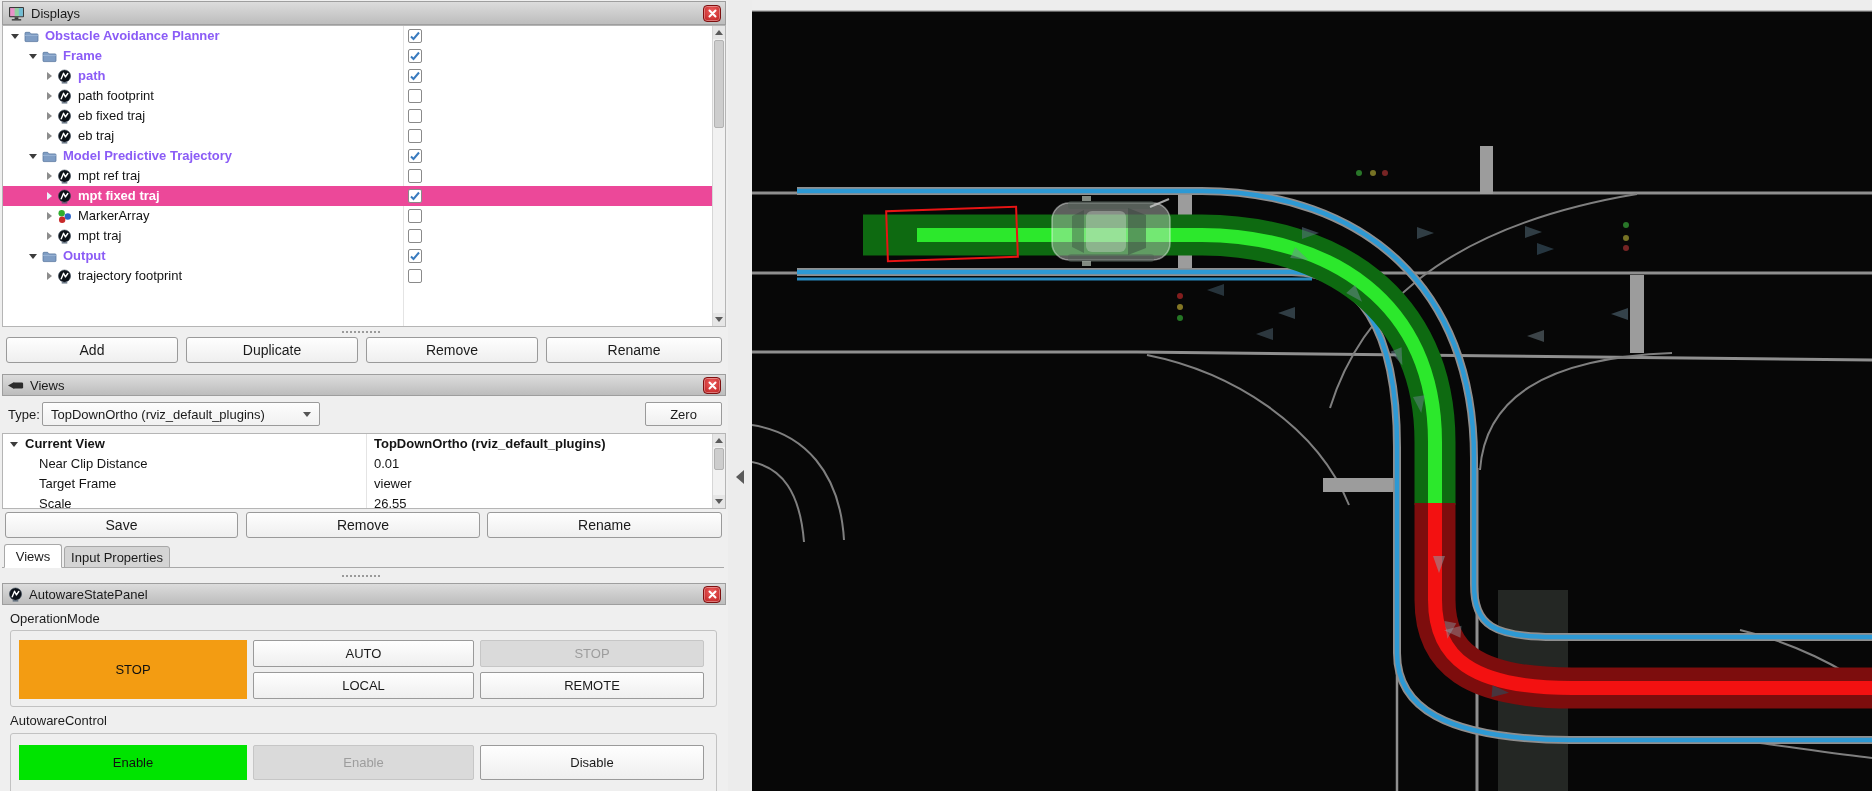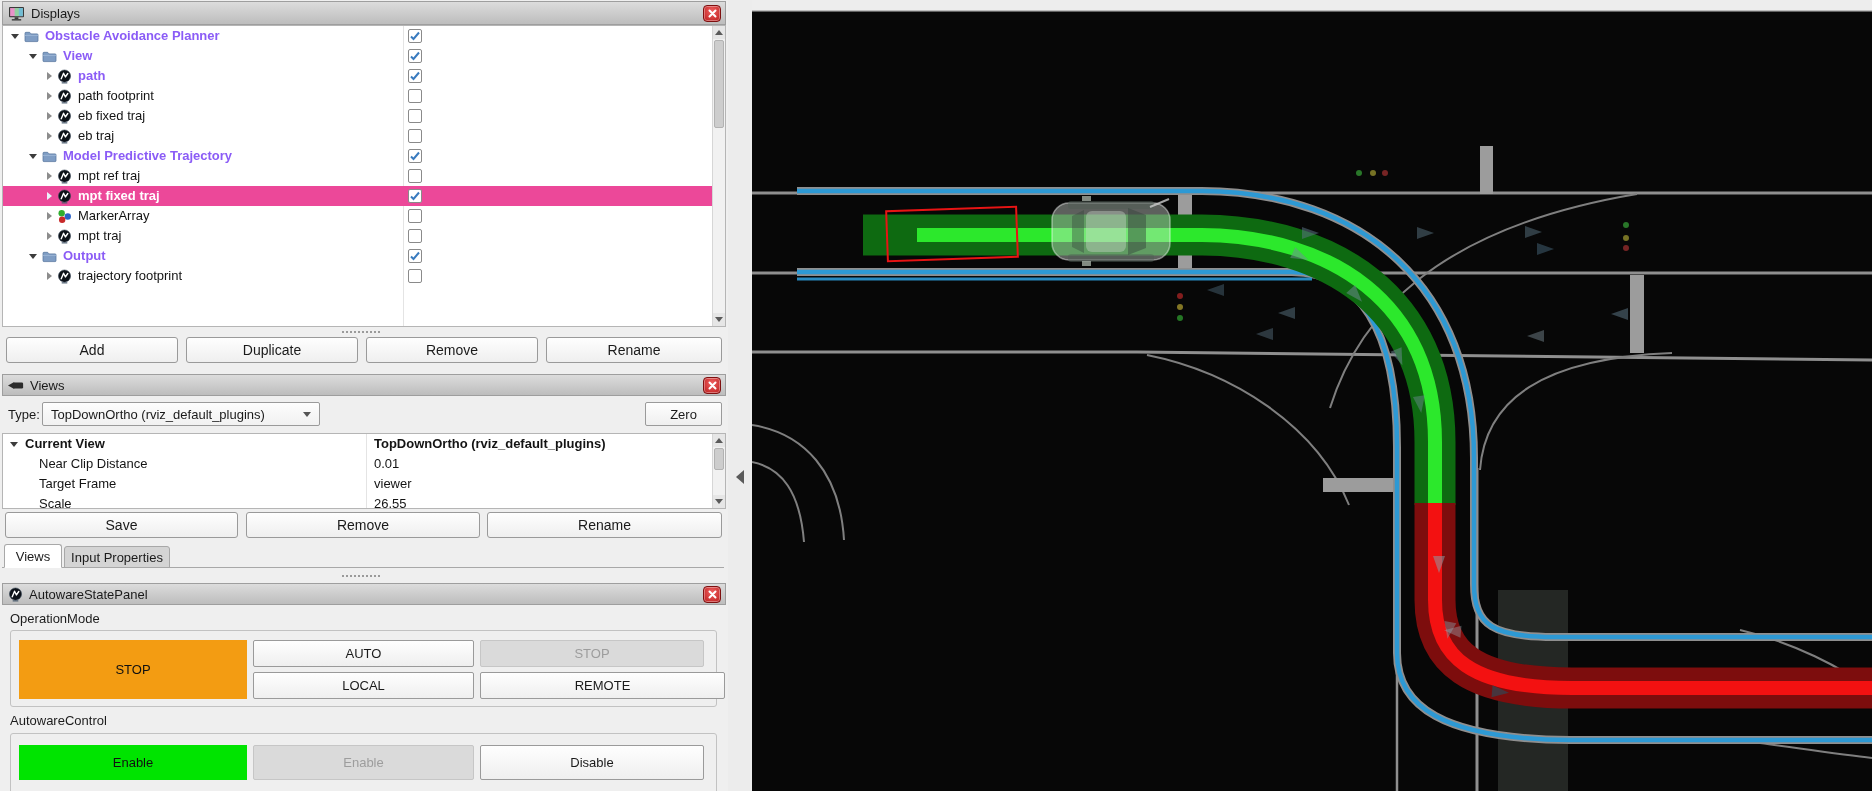--- a/index.html
+++ b/index.html
@@ -138,21 +138,21 @@
         </span>
       </div>
       <div class="tree-row">
         <span class="tri-down" style="margin-left: 26px;"></span>
         <span class="tree-icon">
           <svg width="15" height="13" viewBox="0 0 16 14">
             <path d="M1 3.5 Q1 2.5 2 2.5 L6 2.5 L7.5 4.2 L14 4.2 Q15 4.2 15 5.2 L15 11.5 Q15 12.5 14 12.5 L2 12.5 Q1 12.5 1 11.5 Z" fill="#7f9dc4" stroke="#55749c" stroke-width="0.8"></path>
             <path d="M1 5.8 L15 5.8" stroke="#9db7d6" stroke-width="1"></path>
           </svg>
         </span>
-        <span class="tree-label on">View</span>
+        <span class="tree-label on">Frame</span>
         <span class="cb">
           <svg width="12" height="12">
             <path d="M2 6.5 L4.5 9 L10 2.5" stroke="#3a7bbf" stroke-width="2" fill="none"></path>
           </svg>
         </span>
       </div>
       <div class="tree-row">
         <span class="tri-right" style="margin-left: 44px;"></span>
         <span class="tree-icon">
           <svg width="15" height="15" viewBox="0 0 16 16">
@@ -400,21 +400,21 @@
         </svg>
     </span>
   </div>
 
   <span class="group-label" style="top:611px;">OperationMode</span>
   <div class="groupbox" style="top:630px;height:77px;" id="opmode-box">
     <div class="status-box" style="left:8px;top:9px;width:228px;height:59px;background:#f39c12;">STOP</div>
   <div class="qbtn small" style="left: 242px; top: 9px; width: 221px; height: 27px;">AUTO</div>
       <div class="qbtn small disabled" style="left: 469px; top: 9px; width: 224px; height: 27px;">STOP</div>
       <div class="qbtn small" style="left: 242px; top: 41px; width: 221px; height: 27px;">LOCAL</div>
-      <div class="qbtn small" style="left: 469px; top: 41px; width: 245px; height: 27px;">REMOTE</div>
+      <div class="qbtn small" style="left: 469px; top: 41px; width: 224px; height: 27px;">REMOTE</div>
     </div>
 
   <span class="group-label" style="top:713px;">AutowareControl</span>
   <div class="groupbox" style="top:733px;height:64px;" id="control-box">
     <div class="status-box" style="left:8px;top:11px;width:228px;height:35px;background:#00e400;">Enable</div>
   <div class="qbtn small disabled" style="left: 242px; top: 11px; width: 221px; height: 35px;">Enable</div>
       <div class="qbtn small" style="left: 469px; top: 11px; width: 224px; height: 35px;">Disable</div>
     </div>
 
   <div id="vsplitter">

